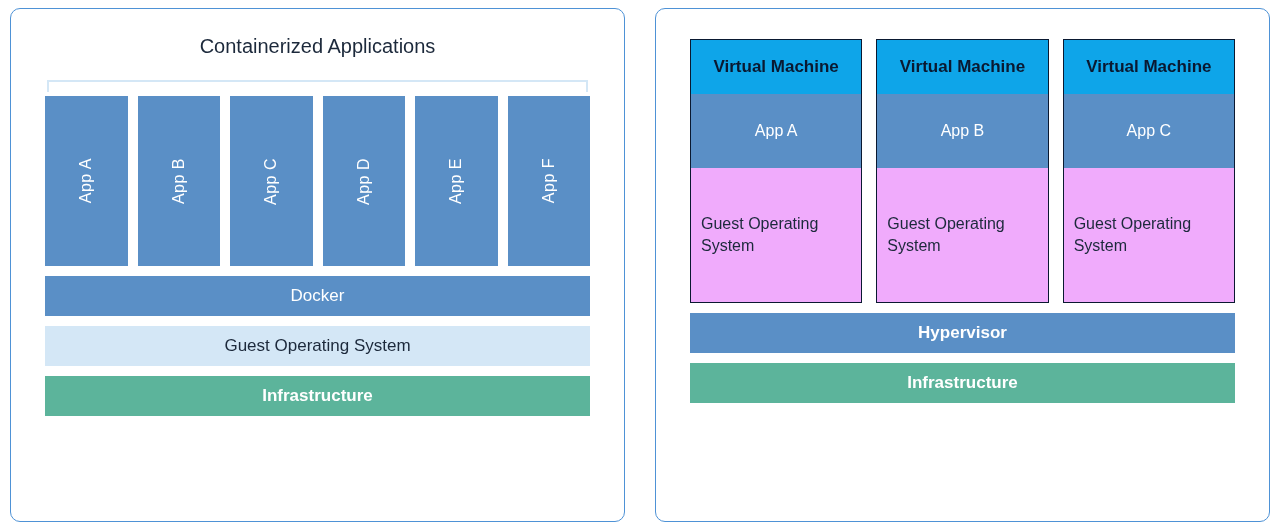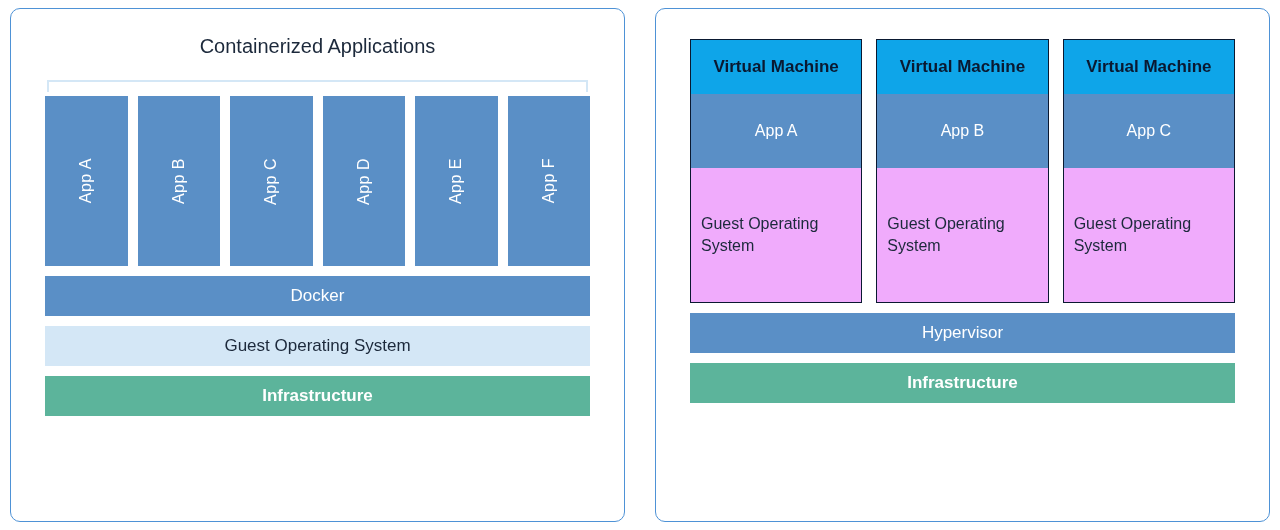--- a/index.html
+++ b/index.html
@@ -60,21 +60,21 @@
       height: 40px;
       margin-top: 10px;
       display: flex;
       align-items: center;
       justify-content: center;
       font-size: 17px;
     }
     .layer.docker { background: #5a8fc6; color: #fff; }
     .layer.hostos { background: #d4e7f6; color: #1c293b; }
     .layer.infra { background: #5cb49b; color: #fff; font-weight: bold; }
-    .layer.hyper { background: #5a8fc6; color: #fff; }
+    .layer.hyper { background: #5a8fc6; color: #fff; font-weight: bold; }
 
     
     .vm-row {
       display: flex;
       gap: 14px;
       height: 264px;
     }
     .vm-col {
       flex: 1;
       border: 1.5px solid #0a1931;

